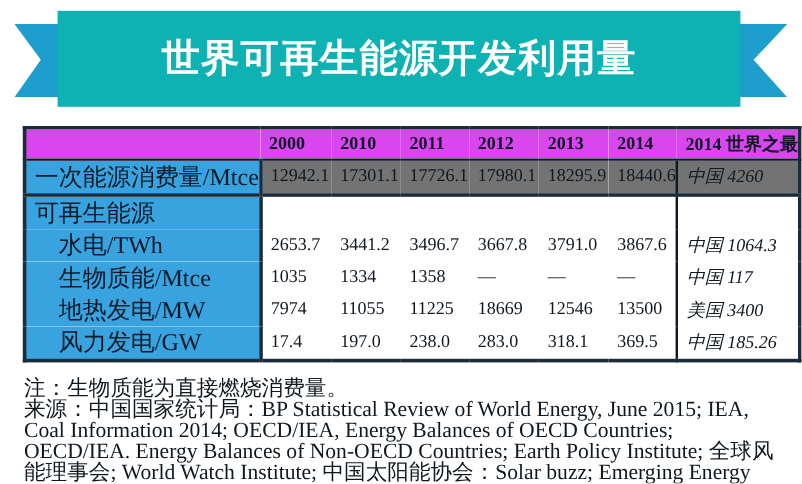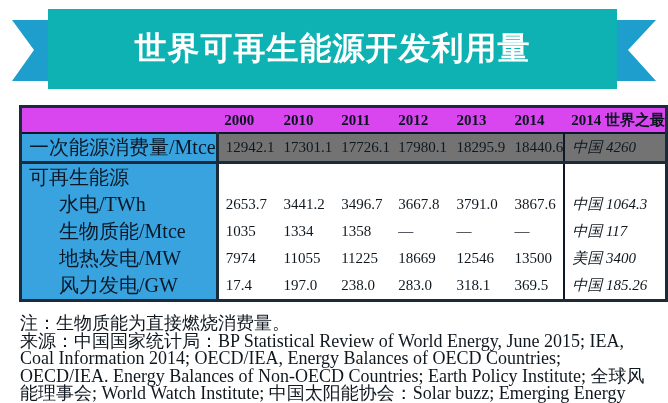--- a/index.html
+++ b/index.html
@@ -32,21 +32,21 @@
     padding:0 0 0 7px;height:21px;text-align:left;font-weight:normal;
     white-space:nowrap;overflow:hidden;vertical-align:middle;
   }
   tr.hdr th{
     background:#d946ef;border-bottom:2px solid #0f172a;height:24px;
     font-weight:bold;color:#0a1520;
   }
   td.lbl{
     background:#38a3de;border-right:3px solid #1c2b3a;color:#0a1828;font-size:20px;
   }
-  tr.sub td.lbl{padding-left:37px;}
+  tr.sub td.lbl{padding-left:27px;}
   tr.primary{border-bottom:3px solid #1c2b3a;}
   tr.primary td.val, tr.primary td.rec{background:#737373;}
   tr.primary{height:23px;}
   td.rec{border-left:2px solid #0f172a;font-style:italic;}
   
   .notes{margin:13px 22px 0 20px;font-size:18px;line-height:17.5px;color:#10181f;}
   .notes p{margin:0;}
 </style>
 </head>
 <body>

